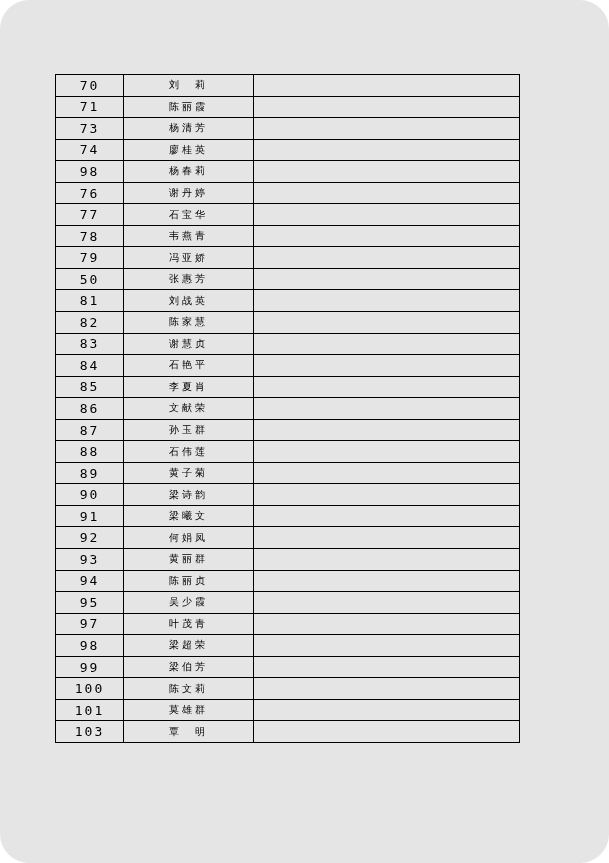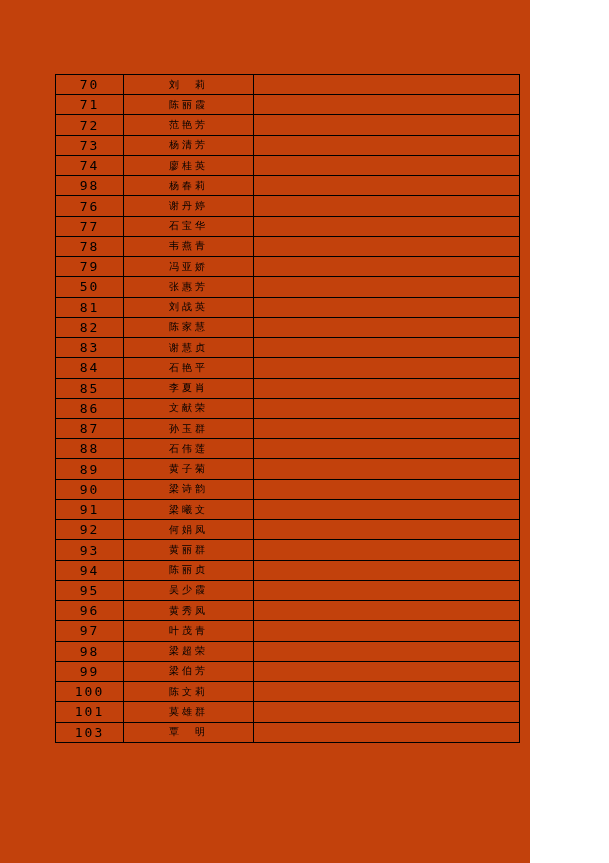--- a/index.html
+++ b/index.html
@@ -5,24 +5,25 @@
   html, body {
     margin: 0;
     padding: 0;
     background: #ffffff;
     width: 609px;
     height: 863px;
     font-family: "DejaVu Sans", sans-serif;
   }
   .page {
     position: relative;
-    width: 530px;
+    width: 609px;
     height: 863px;
-    background: #c2410c;
+    background: #e5e5e5;
     overflow: hidden;
+    border-radius: 29px;
   }
   table.roster {
     position: absolute;
     left: 55px;
     top: 74px;
     width: 464px;
     height: 669px;
     border-collapse: collapse;
     table-layout: fixed;
   }
@@ -67,25 +68,20 @@
           <td class="num">70</td>
           <td class="name">刘　莉</td>
           <td class="blank"></td>
         </tr>
         <tr>
           <td class="num">71</td>
           <td class="name">陈丽霞</td>
           <td class="blank"></td>
         </tr>
         <tr>
-          <td class="num">72</td>
-          <td class="name">范艳芳</td>
-          <td class="blank"></td>
-        </tr>
-        <tr>
           <td class="num">73</td>
           <td class="name">杨清芳</td>
           <td class="blank"></td>
         </tr>
         <tr>
           <td class="num">74</td>
           <td class="name">廖桂英</td>
           <td class="blank"></td>
         </tr>
         <tr>
@@ -184,25 +180,20 @@
           <td class="blank"></td>
         </tr>
         <tr>
           <td class="num">94</td>
           <td class="name">陈丽贞</td>
           <td class="blank"></td>
         </tr>
         <tr>
           <td class="num">95</td>
           <td class="name">吴少霞</td>
-          <td class="blank"></td>
-        </tr>
-        <tr>
-          <td class="num">96</td>
-          <td class="name">黄秀凤</td>
           <td class="blank"></td>
         </tr>
         <tr>
           <td class="num">97</td>
           <td class="name">叶茂青</td>
           <td class="blank"></td>
         </tr>
         <tr>
           <td class="num">98</td>
           <td class="name">梁超荣</td>

